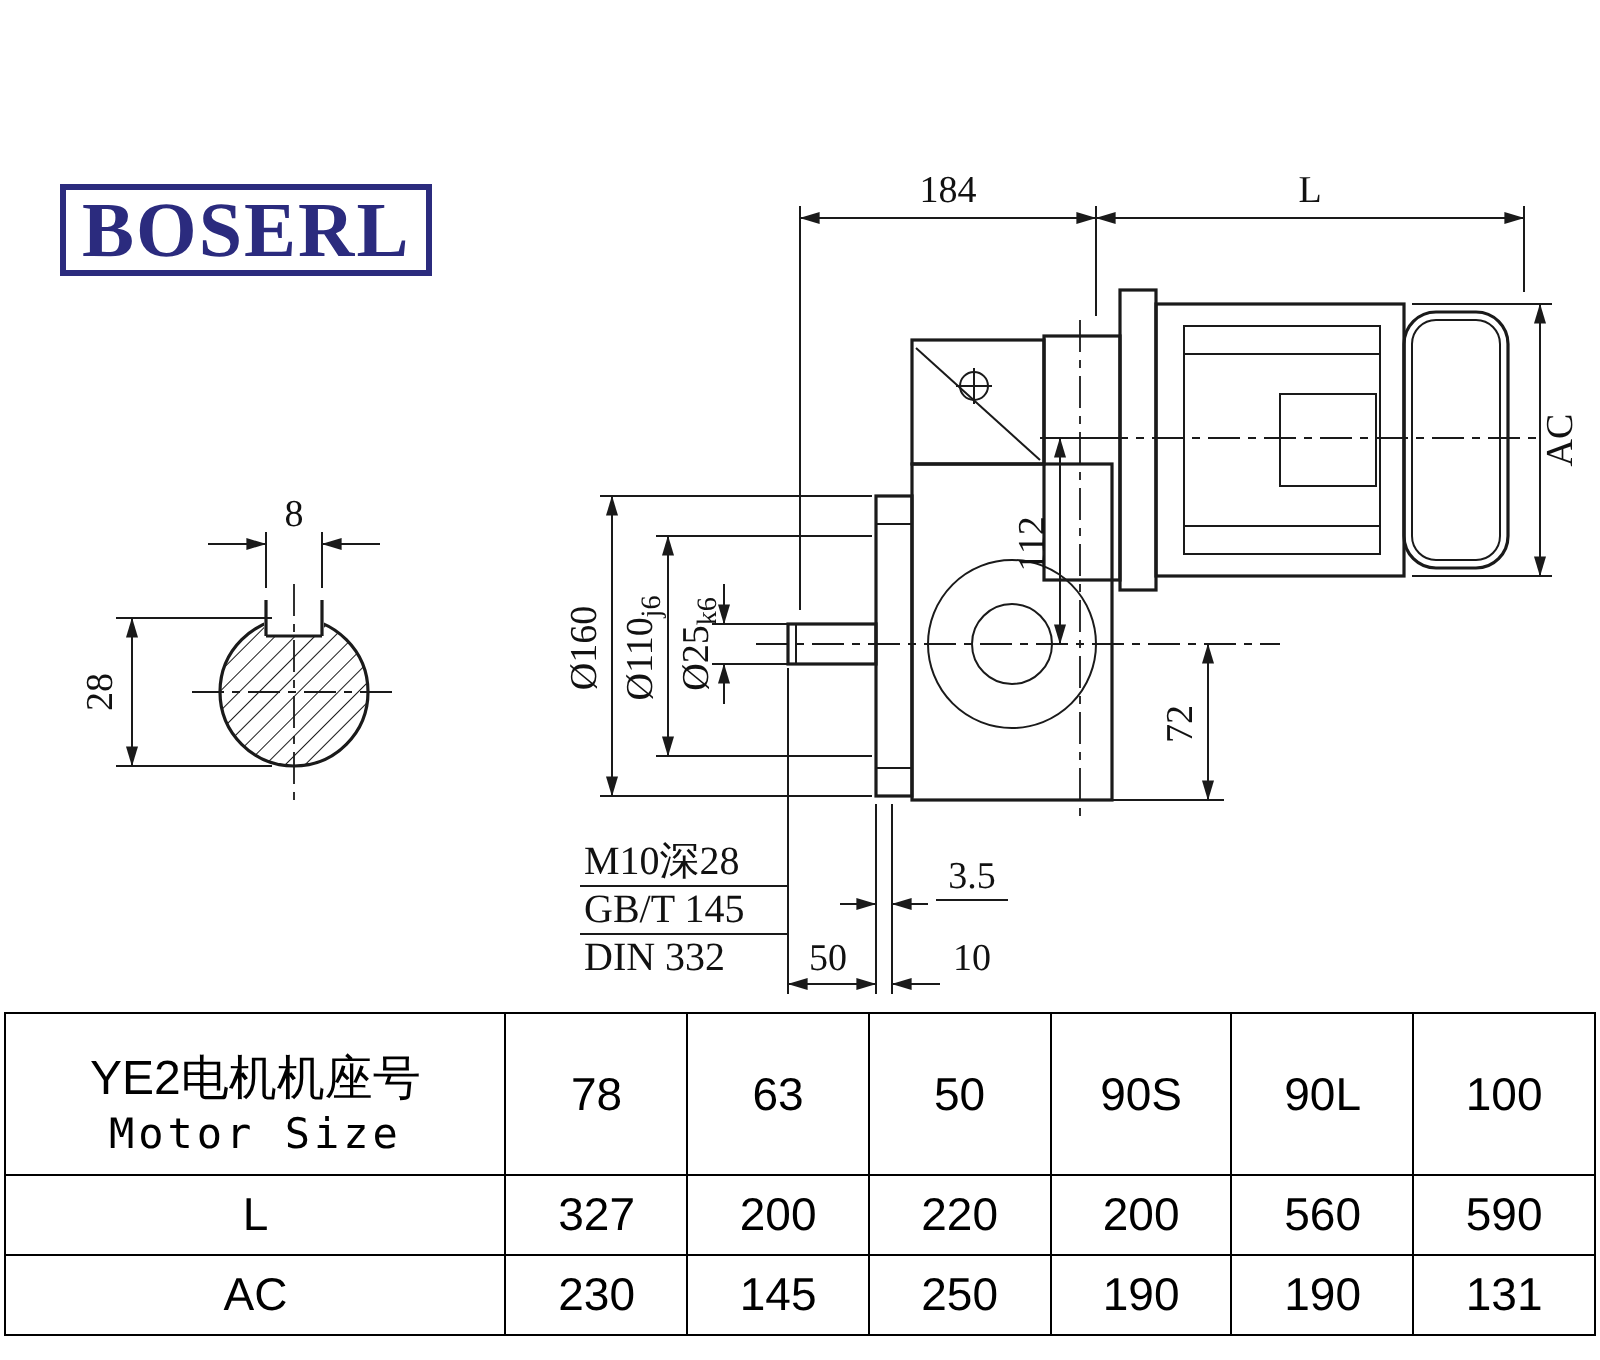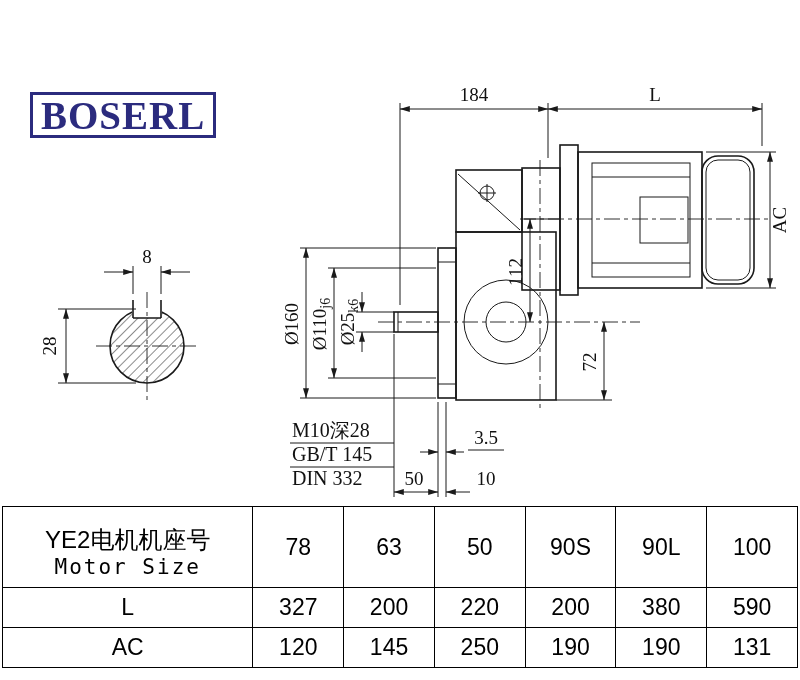--- a/index.html
+++ b/index.html
@@ -190,26 +190,26 @@
         <td>90S</td>
         <td>90L</td>
         <td>100</td>
       </tr>
       <tr class="r">
         <td>L</td>
         <td>327</td>
         <td>200</td>
         <td>220</td>
         <td>200</td>
-        <td>380</td>
+        <td>560</td>
         <td>590</td>
       </tr>
       <tr class="r">
         <td>AC</td>
-        <td>120</td>
+        <td>230</td>
         <td>145</td>
         <td>250</td>
         <td>190</td>
         <td>190</td>
         <td>131</td>
       </tr>
     </tbody>
       </table>
   </div>
 

